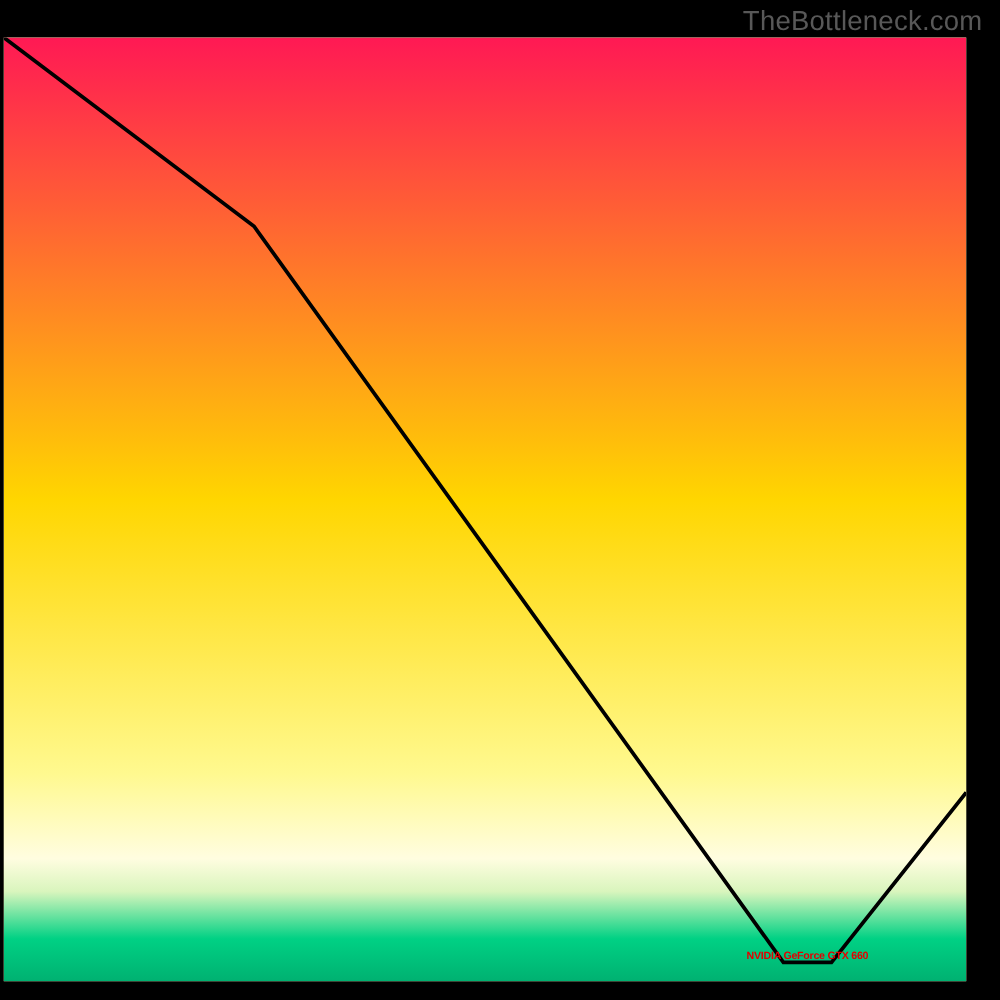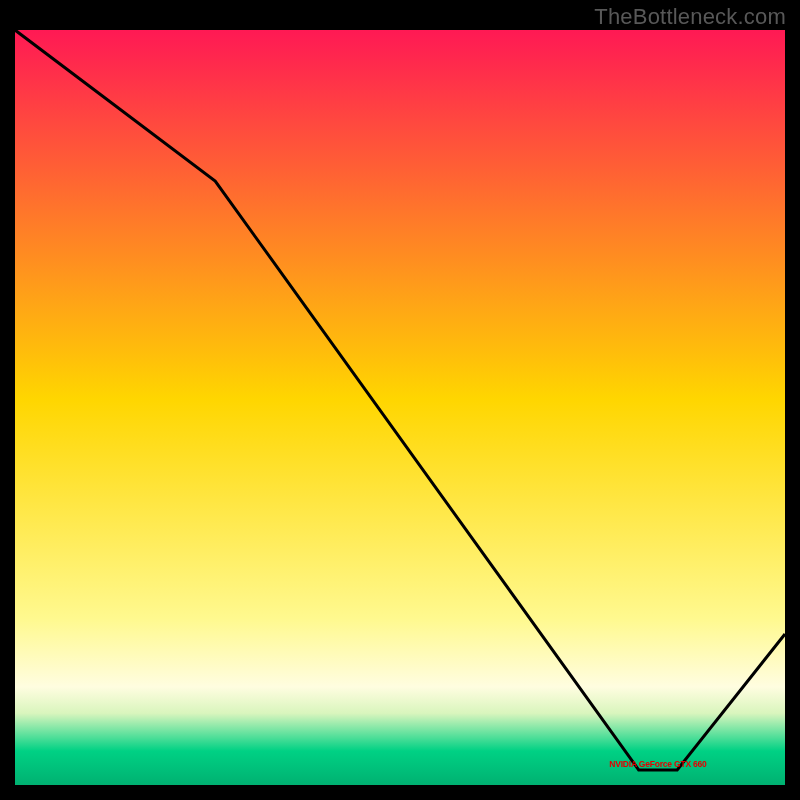--- a/index.html
+++ b/index.html
@@ -9,21 +9,21 @@
     position: absolute;
     top: 4px;
     right: 14px;
     font-family: Arial, Helvetica, sans-serif;
     font-size: 22px;
     color: #585858;
     letter-spacing: 0.2px;
   }
   .frame {
     position: absolute;
-    left: 15px;
+    left: 3px;
     top: 30px;
     width: 770px;
     height: 755px;
     background: #fef9c3;
     text-decoration: underline;
   }
   .plot {
     position: absolute;
     left: 0; top: 0; width: 100%; height: 100%;
   }

